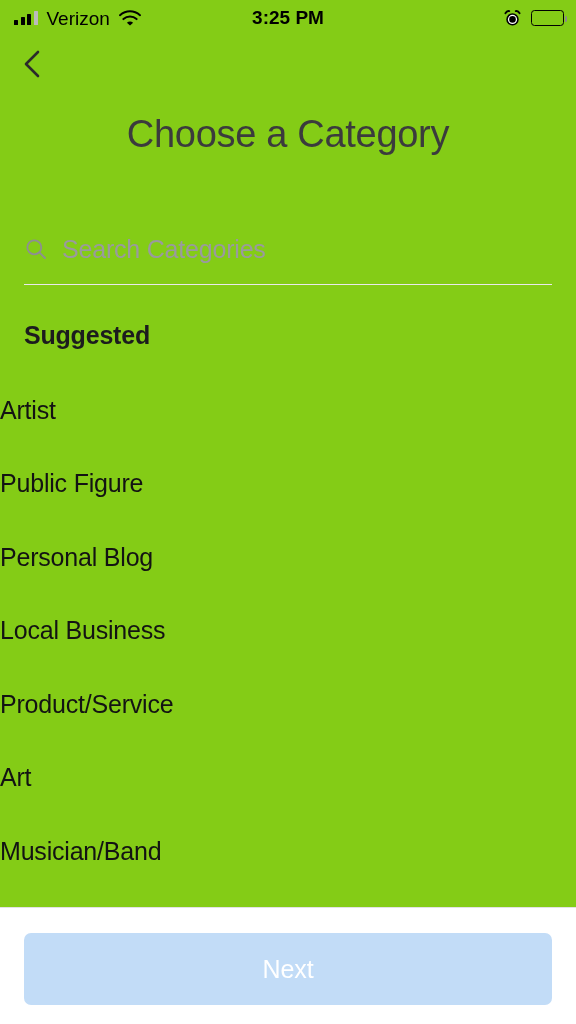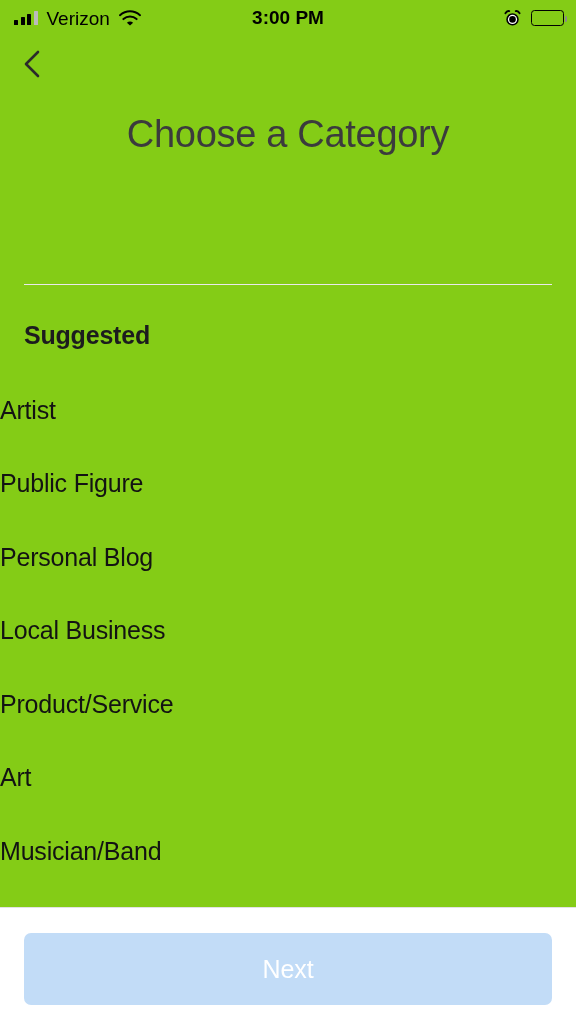--- a/index.html
+++ b/index.html
@@ -256,21 +256,21 @@
       <span class="carrier">Verizon</span>
       <span>
         <svg class="wifi-icon" viewBox="0 0 22 16" fill="none">
           <path d="M1 5.2C4 2.6 7.4 1.3 11 1.3s7 1.3 10 3.9" stroke="#000" stroke-width="2" stroke-linecap="round"></path>
           <path d="M4.4 9.1C6.3 7.4 8.6 6.5 11 6.5s4.7 0.9 6.6 2.6" stroke="#000" stroke-width="2" stroke-linecap="round"></path>
           <path d="M7.9 12.8c0.9-0.8 2-1.2 3.1-1.2s2.2 0.4 3.1 1.2L11 15.6z" fill="#000"></path>
         </svg>
       </span>
     </div>
 
-    <div class="status-time">3:00 PM</div>
+    <div class="status-time">3:25 PM</div>
 
     <div class="status-right">
       <span>
         <svg class="alarm-icon" viewBox="0 0 17 17" fill="none">
           <circle cx="8.5" cy="9.4" r="6.2" fill="#000"></circle>
           <circle cx="8.5" cy="9.4" r="4.6" fill="#fff"></circle>
           <circle cx="8.5" cy="9.4" r="3.3" fill="#000"></circle>
           <path d="M1.4 3.2C2.3 1.6 3.9 0.7 5.3 1.1" stroke="#000" stroke-width="1.8" stroke-linecap="round"></path>
           <path d="M15.6 3.2C14.7 1.6 13.1 0.7 11.7 1.1" stroke="#000" stroke-width="1.8" stroke-linecap="round"></path>
         </svg>
@@ -287,20 +287,29 @@
       <span>
         <svg class="chevron-left" viewBox="0 0 20 28" fill="none">
           <path d="M16 2L4 14l12 12" stroke="#2b2b2b" stroke-width="2.6" stroke-linecap="round" stroke-linejoin="round"></path>
         </svg>
       </span>
     </div>
   </div>
 
   <h1 class="page-title">Choose a Category</h1>
 
+  <div class="search-row">
+    <span>
+      <svg class="search-icon" viewBox="0 0 24 24" fill="none">
+        <circle cx="10.3" cy="10.3" r="7" stroke="#8e8e93" stroke-width="1.8"></circle>
+        <path d="M15.6 15.6L21 21" stroke="#8e8e93" stroke-width="1.8" stroke-linecap="round"></path>
+      </svg>
+    </span>
+    <input class="search-input" type="text" placeholder="Search Categories" style="">
+  </div>
   <div class="search-divider"></div>
 
   <div class="section-header">Suggested</div>
 
   <div class="category-list">
     <div class="category-item">
       <span class="category-item-label">Artist</span>
     </div>
     <div class="category-item">
       <span class="category-item-label">Public Figure</span>

